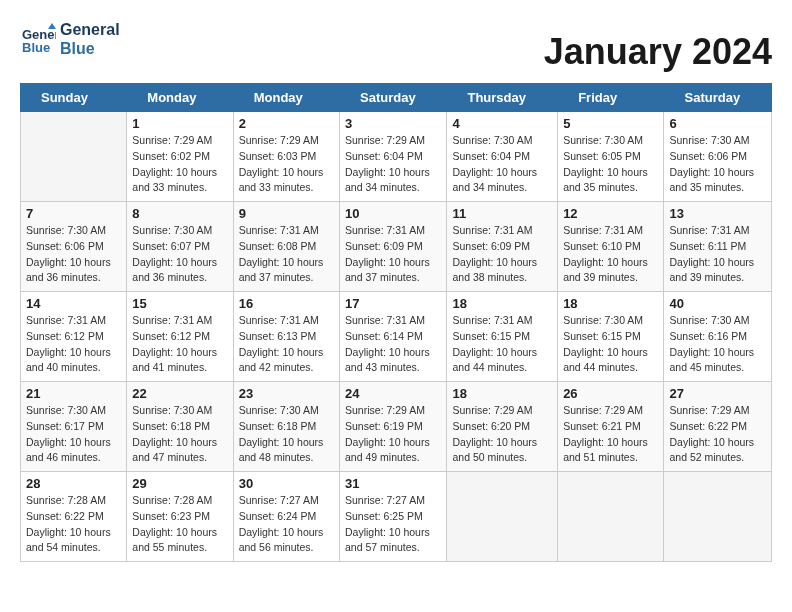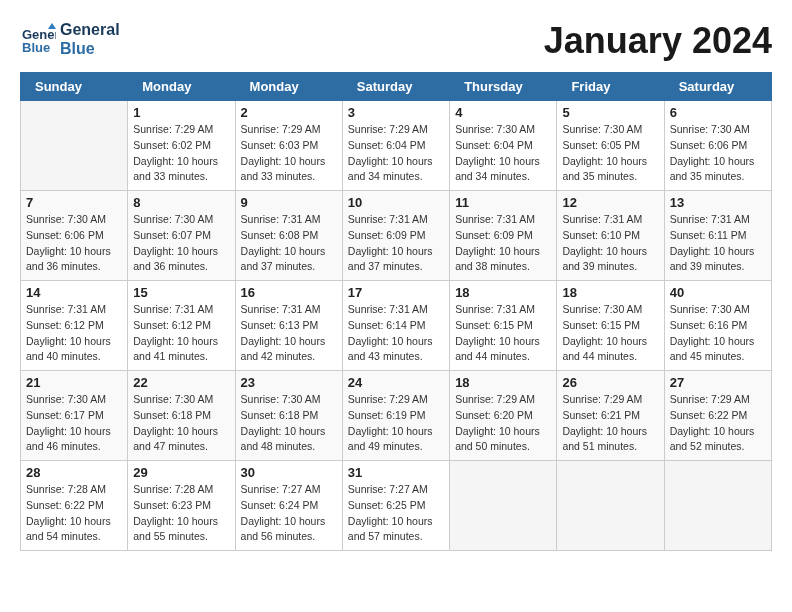--- a/index.html
+++ b/index.html
@@ -25,34 +25,35 @@
       width: 36px;
       height: 36px;
     }
     .title-section {
       text-align: right;
     }
     .month-title {
       font-size: 36px;
       font-weight: bold;
       color: #1a1a1a;
+      margin-top: 11px;
     }
     .location-title {
       font-size: 18px;
       color: #444;
     }
     table {
       width: 100%;
       border-collapse: collapse;
       font-size: 11px;
     }
     thead tr th {
       background-color: #2e6da4;
       color: #fff;
-      padding: 6px 14px;
+      padding: 6px 20px;
       text-align: left;
       font-size: 13px;
       font-weight: bold;
       border: 1px solid #2e6da4;
     }
     tbody tr td {
       border: 1px solid #ccc;
       padding: 4px 5px;
       vertical-align: top;
       min-height: 80px;

